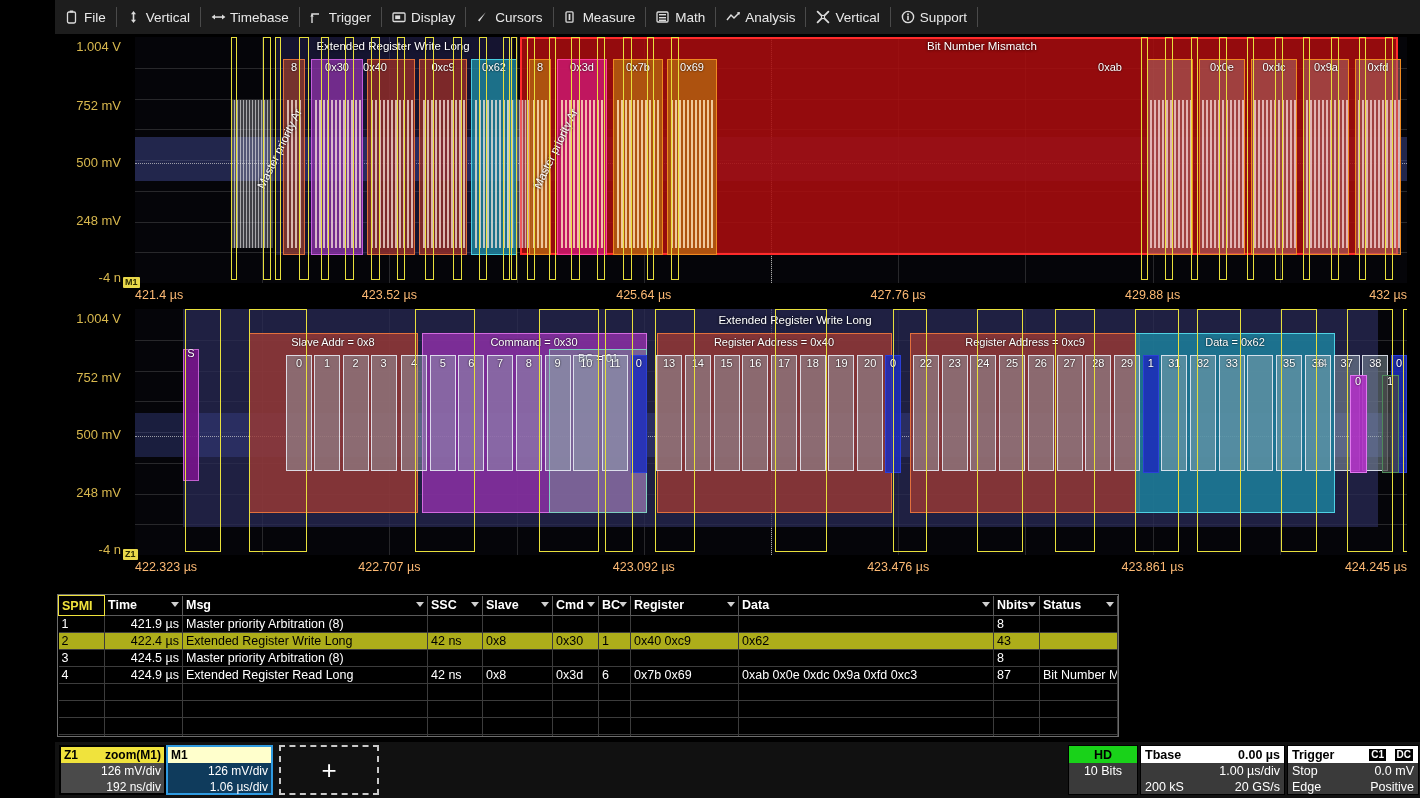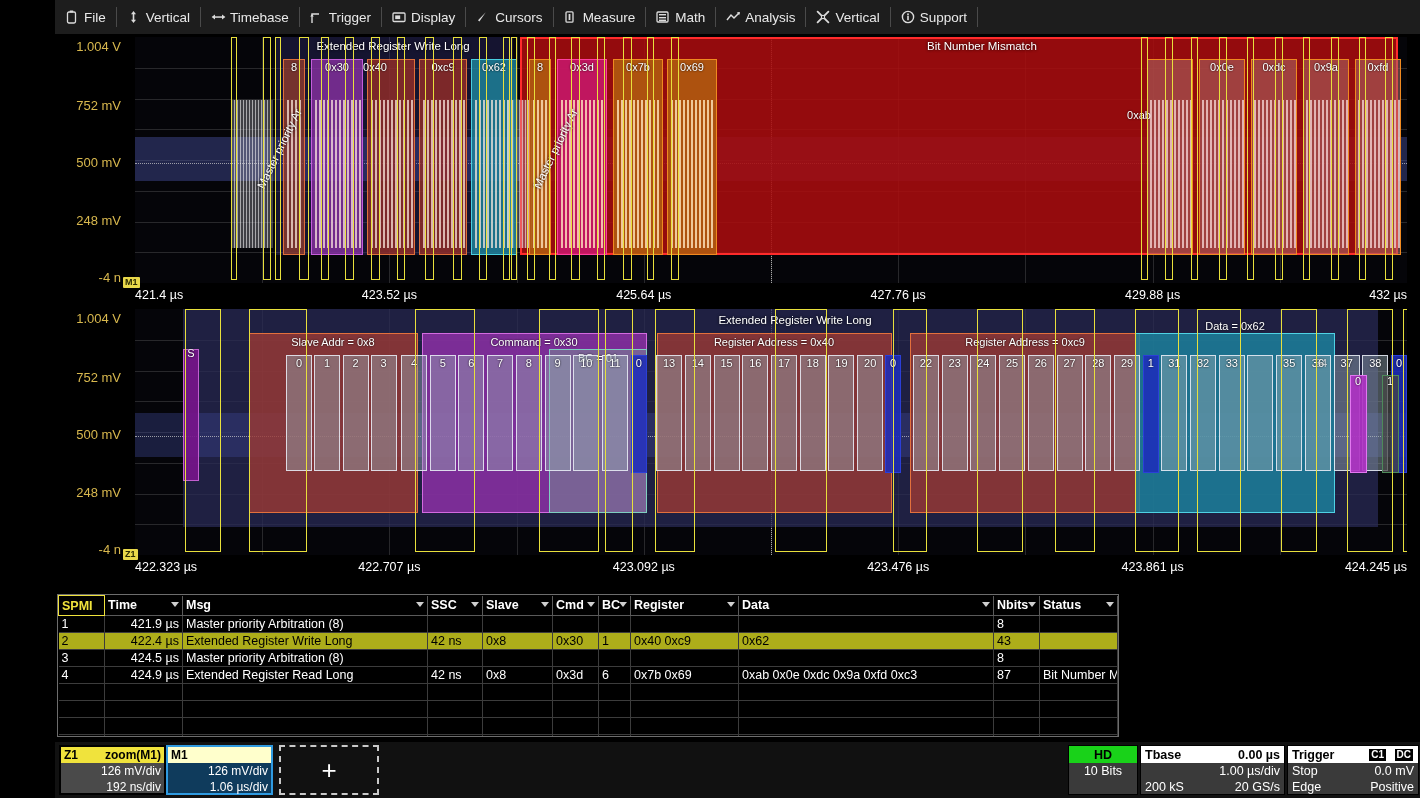--- a/index.html
+++ b/index.html
@@ -23,21 +23,21 @@
   .gline{position:absolute;background:rgba(255,255,255,0.14);}
   .gline.v{width:1px;top:0;bottom:0;}
   .gline.h{height:1px;left:0;right:0;}
   .centerline{position:absolute;width:0;border-left:1px dotted rgba(210,210,210,0.75);top:0;bottom:0;}
   .centerline-h{position:absolute;height:0;border-top:1px dotted rgba(210,210,210,0.7);left:0;right:0;}
 
   .ylab{position:absolute;right:0;color:#d8b84e;font-size:13px;text-align:right;
         transform:translateY(-50%);white-space:nowrap;}
   .ylabs{position:absolute;width:72px;}
 
-  .tlab{position:absolute;color:#ffffff;font-size:12.5px;white-space:nowrap;transform:translateX(-50%);}
+  .tlab{position:absolute;color:#fdba74;font-size:12.5px;white-space:nowrap;transform:translateX(-50%);}
   .tlab.left{transform:none;}
   .tlab.right{transform:translateX(-100%);}
 
   .chbadge{position:absolute;background:#e8d84a;color:#2a2a00;font-size:9px;font-weight:bold;
            padding:0 2px;border-radius:1px;line-height:11px;}
 
   
   .seg{position:absolute;box-sizing:border-box;}
   .seglabel{position:absolute;color:#fff;font-size:11px;white-space:nowrap;
             transform:translateX(-50%);text-shadow:0 0 2px #000;}
@@ -366,21 +366,21 @@
           <div class="seg" style="left:548px;top:63px;width:1.6px;height:148px;background:rgba(255,230,190,.80)"></div>
           <div class="seg" style="left:552px;top:63px;width:1.6px;height:148px;background:rgba(255,230,190,.80)"></div>
           <div class="seg" style="left:556px;top:63px;width:1.6px;height:148px;background:rgba(255,230,190,.80)"></div>
           <div class="seg" style="left:560px;top:63px;width:1.6px;height:148px;background:rgba(255,230,190,.80)"></div>
           <div class="seg" style="left:564px;top:63px;width:1.6px;height:148px;background:rgba(255,230,190,.80)"></div>
           <div class="seg" style="left:568px;top:63px;width:1.6px;height:148px;background:rgba(255,230,190,.80)"></div>
           <div class="seg" style="left:572px;top:63px;width:1.6px;height:148px;background:rgba(255,230,190,.80)"></div>
           <div class="seg" style="left:576px;top:63px;width:1.6px;height:148px;background:rgba(255,230,190,.80)"></div>
           <div class="banner" style="left:847px;top:3px;">Bit Number Mismatch</div>
           <div class="seg" style="left:1012px;top:22px;width:46px;height:196px;background:rgba(170,110,105,.55);border:1.4px solid #f08a20;"></div>
-          <div class="seglabel" style="left:1004px;top:24px;margin-top:48px;">0xab</div>
+          <div class="seglabel" style="left:975px;top:24px;">0xab</div>
           <div class="seg" style="left:1015px;top:63px;width:1.6px;height:148px;background:rgba(255,230,230,.70)"></div>
           <div class="seg" style="left:1019px;top:63px;width:1.6px;height:148px;background:rgba(255,230,230,.70)"></div>
           <div class="seg" style="left:1023px;top:63px;width:1.6px;height:148px;background:rgba(255,230,230,.70)"></div>
           <div class="seg" style="left:1027px;top:63px;width:1.6px;height:148px;background:rgba(255,230,230,.70)"></div>
           <div class="seg" style="left:1031px;top:63px;width:1.6px;height:148px;background:rgba(255,230,230,.70)"></div>
           <div class="seg" style="left:1035px;top:63px;width:1.6px;height:148px;background:rgba(255,230,230,.70)"></div>
           <div class="seg" style="left:1039px;top:63px;width:1.6px;height:148px;background:rgba(255,230,230,.70)"></div>
           <div class="seg" style="left:1043px;top:63px;width:1.6px;height:148px;background:rgba(255,230,230,.70)"></div>
           <div class="seg" style="left:1047px;top:63px;width:1.6px;height:148px;background:rgba(255,230,230,.70)"></div>
           <div class="seg" style="left:1051px;top:63px;width:1.6px;height:148px;background:rgba(255,230,230,.70)"></div>
@@ -517,21 +517,21 @@
           <div class="seglabel" style="left:198px;top:27px;">Slave Addr = 0x8</div>
           <div class="seg" style="left:287px;top:24px;width:225px;height:180px;background:rgba(140,48,165,.85);border:1.4px solid #d36ae0;"></div>
           <div class="seglabel" style="left:399px;top:27px;">Command = 0x30</div>
           <div class="seg" style="left:414px;top:40px;width:98px;height:164px;background:rgba(120,140,150,.55);border:1.4px solid #7fcfc0;"></div>
           <div class="seglabel" style="left:463px;top:43px;">BC = 01</div>
           <div class="seg" style="left:522px;top:24px;width:235px;height:180px;background:rgba(155,58,52,.80);border:1.4px solid #e3703c;"></div>
           <div class="seglabel" style="left:639px;top:27px;">Register Address = 0x40</div>
           <div class="seg" style="left:775px;top:24px;width:230px;height:180px;background:rgba(155,58,52,.80);border:1.4px solid #e3703c;"></div>
           <div class="seglabel" style="left:890px;top:27px;">Register Address = 0xc9</div>
           <div class="seg" style="left:1000px;top:24px;width:200px;height:180px;background:rgba(28,128,155,.85);border:1.4px solid #4fd2e4;"></div>
-          <div class="seglabel" style="left:1100px;top:11px;text-align:right;">Data = 0x62</div>
+          <div class="seglabel" style="left:1100px;top:27px;text-align:right;">Data = 0x62</div>
           <div class="bitbox" style="left:151.0689655172414px;top:46px;width:26px;height:116px;background:rgba(150,170,180,.45);border-color:rgba(235,238,248,.85);"></div>
           <div class="bitnum" style="left:164.0689655172414px;top:48px;">0</div>
           <div class="bitbox" style="left:178.94827586206895px;top:46px;width:26px;height:116px;background:rgba(150,170,180,.45);border-color:rgba(235,238,248,.85);"></div>
           <div class="bitnum" style="left:191.94827586206895px;top:48px;">1</div>
           <div class="bitbox" style="left:207.67241379310343px;top:46px;width:26px;height:116px;background:rgba(150,170,180,.45);border-color:rgba(235,238,248,.85);"></div>
           <div class="bitnum" style="left:220.67241379310343px;top:48px;">2</div>
           <div class="bitbox" style="left:235.55172413793105px;top:46px;width:26px;height:116px;background:rgba(150,170,180,.45);border-color:rgba(235,238,248,.85);"></div>
           <div class="bitnum" style="left:248.55172413793105px;top:48px;">3</div>
           <div class="bitbox" style="left:265.9655172413793px;top:46px;width:26px;height:116px;background:rgba(150,170,180,.45);border-color:rgba(235,238,248,.85);"></div>
           <div class="bitnum" style="left:278.9655172413793px;top:48px;">4</div>

